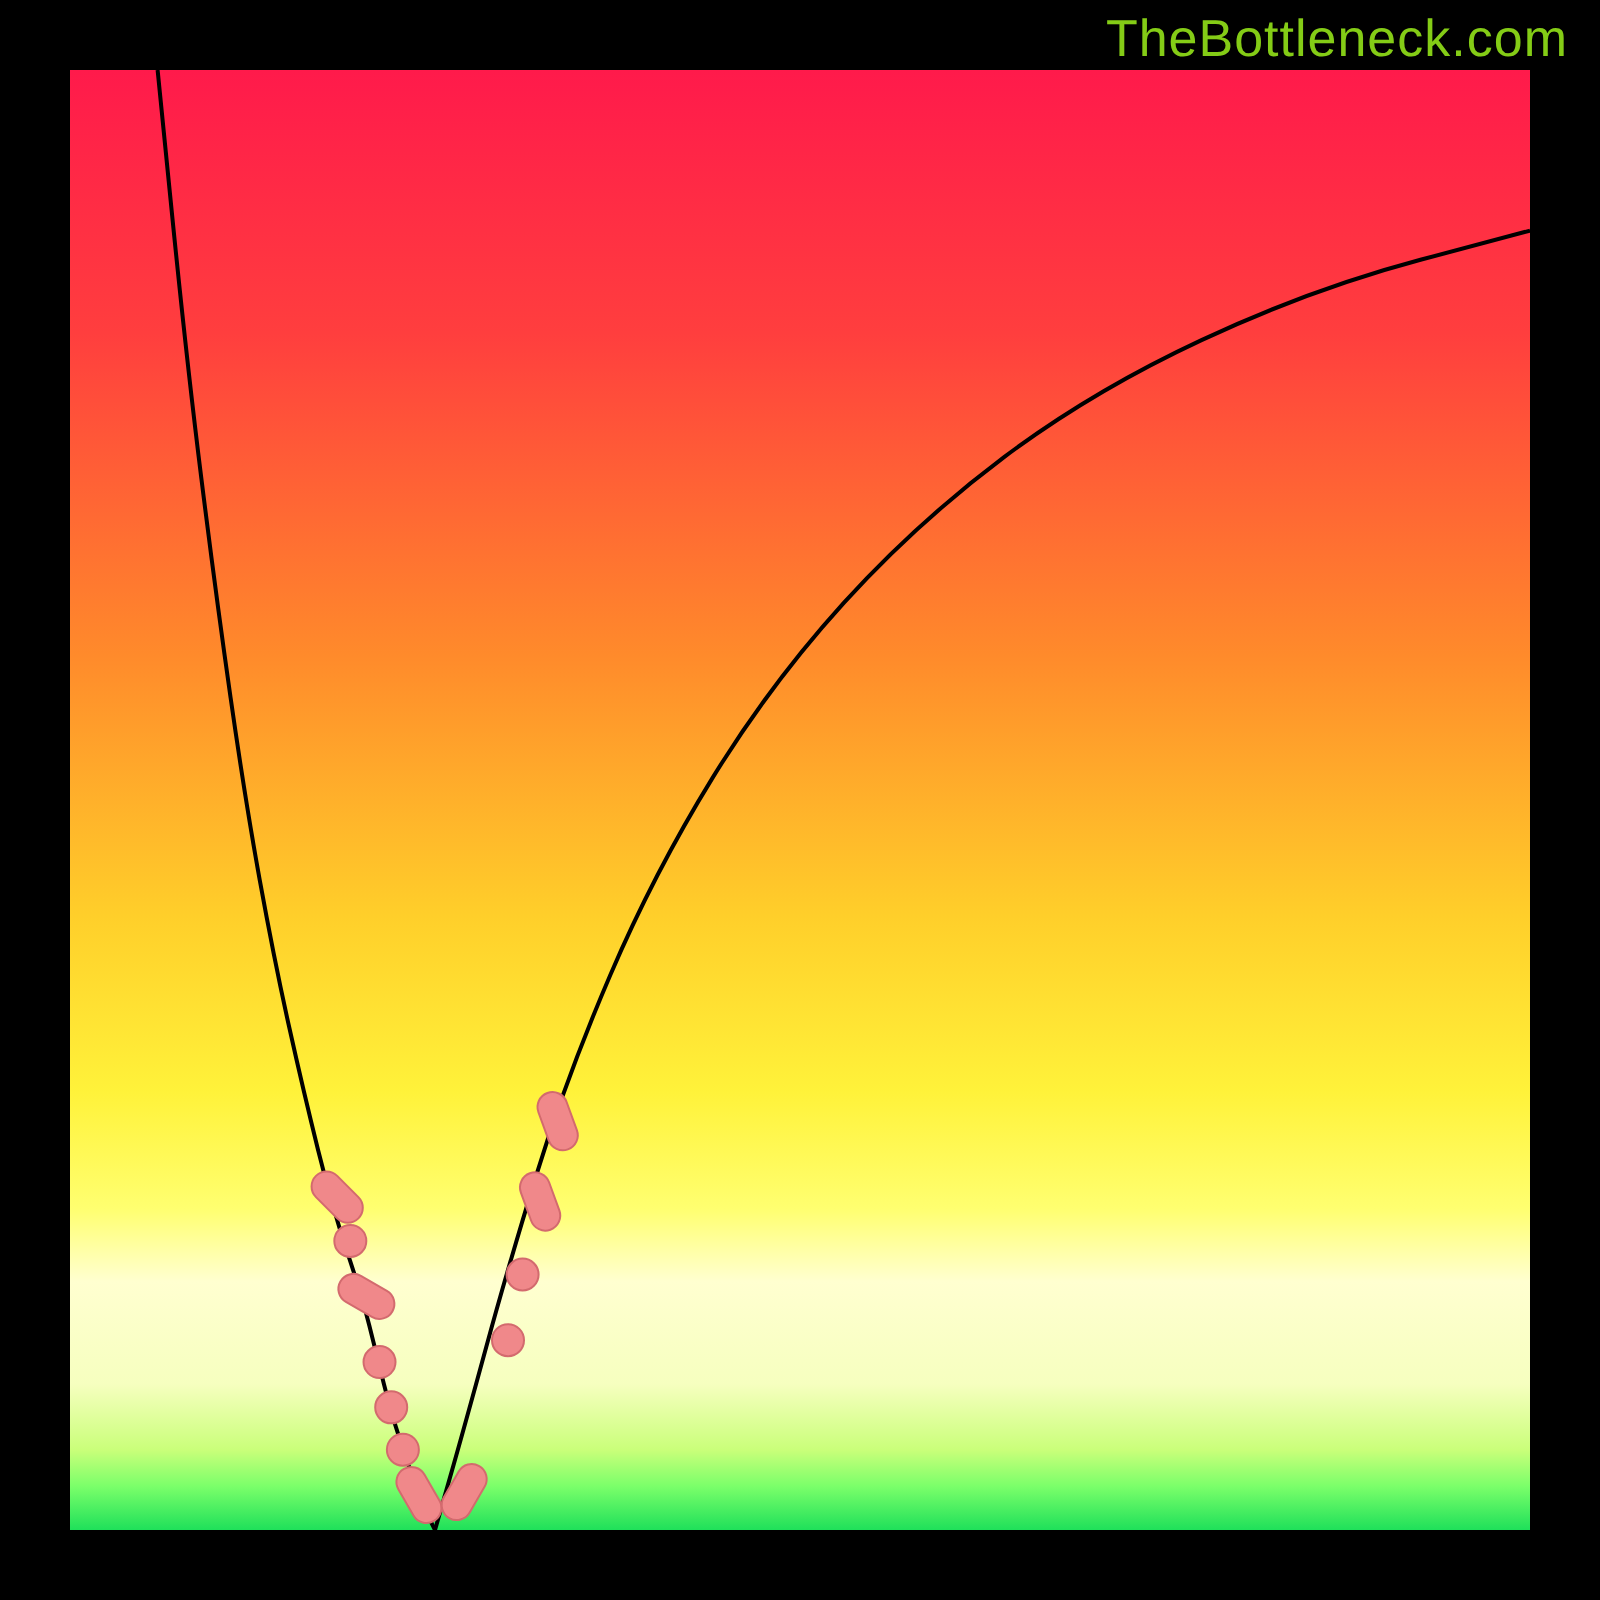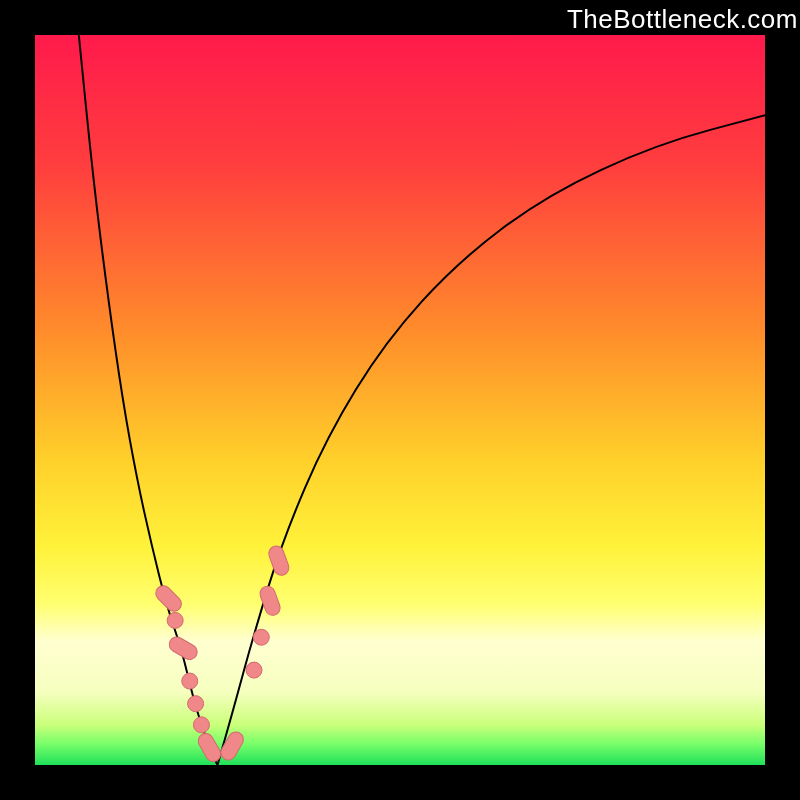--- a/index.html
+++ b/index.html
@@ -12,22 +12,22 @@
   }
   .frame {
     position: relative;
     width: 800px;
     height: 800px;
     background: #000;
   }
   .watermark {
     position: absolute;
     top: 4px;
-    right: 2px;
-    color: #ffffff;
+    right: 16px;
+    color: #84cc16;
     font-size: 26px;
     font-weight: 500;
     letter-spacing: 0.5px;
     z-index: 5;
   }
   .plot-area {
     position: absolute;
     left: 35px;
     top: 35px;
     width: 730px;

